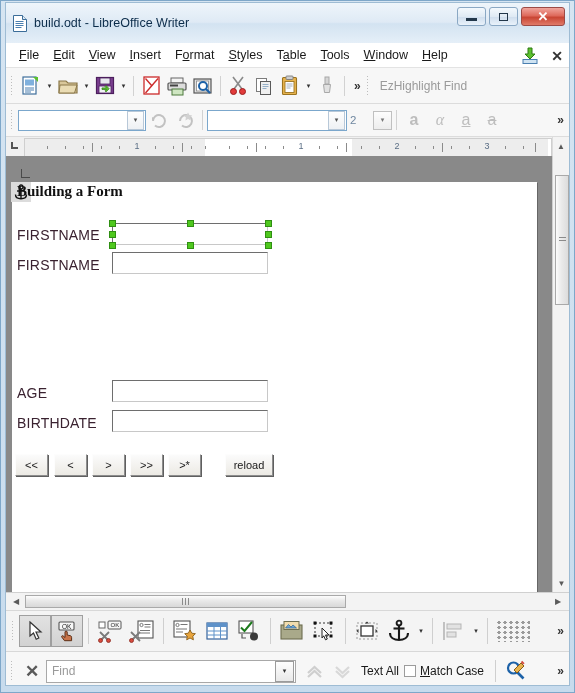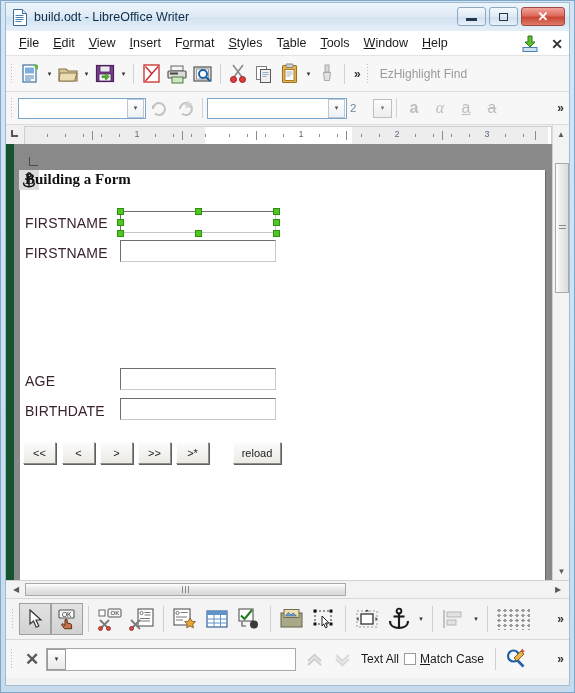--- a/index.html
+++ b/index.html
@@ -23,21 +23,21 @@
     position: relative;
     width: 565px; height: 684px;
     background: #f0f0f0;
     border: 1px solid #9ebcd4;
     overflow: hidden;
   }
 
   
   #titlebar {
     position: relative;
-    height: 28px;
+    height: 40px;
     background: linear-gradient(180deg,#eef5fb 0%, #dfeaf5 48%, #d3e3f1 52%, #e5eff8 100%);
     display: flex; align-items: center;
     padding-left: 6px;
   }
   #titlebar .doc-icon {
     width: 16px; height: 17px; margin-right: 6px; flex: none;
   }
   #titlebar .title-text {
     font-size: 12.5px; color: #0b2c4a; white-space: nowrap;
   }
@@ -179,21 +179,20 @@
     width: 17px; background: #f3f3f3; border-left: 1px solid #dcdcdc;
     display: flex; align-items: center; justify-content: center;
   }
 
   
   #doc-area {
     position: relative;
     height: 436px;
     background: #14532d;
     display: flex;
-    padding-left: 8px;
   }
   #doc-scrollzone {
     position: relative; flex: 1; overflow: hidden;
     background: #898989;
   }
   #page {
     position: absolute; left: 6px; top: 26px;
     width: 525px; height: 420px;
     background: #ffffff;
     box-shadow: 1px 1px 0 rgba(0,0,0,0.25);
@@ -810,20 +809,21 @@
     <div style="flex:1"></div>
     <span class="tb-overflow">»</span>
   </div>
 
   <div id="find-toolbar">
     <div class="grip"></div>
     <div id="find-close">
       <span>✕</span>
     </div>
     <div id="find-combo">
+      <span class="fitext">Find</span>
       <span class="fibtn">▾</span>
     </div>
     <div class="find-nav">
       <svg width="19" height="19" viewBox="0 0 19 19">
         <path d="M3 11l6.5-6 6.5 6" fill="none" stroke="#cfcfcf" stroke-width="2.2"></path>
         <path d="M3 15l6.5-6 6.5 6" fill="none" stroke="#cfcfcf" stroke-width="2.2"></path>
       </svg>
     </div>
     <div class="find-nav">
       <svg width="19" height="19" viewBox="0 0 19 19">

